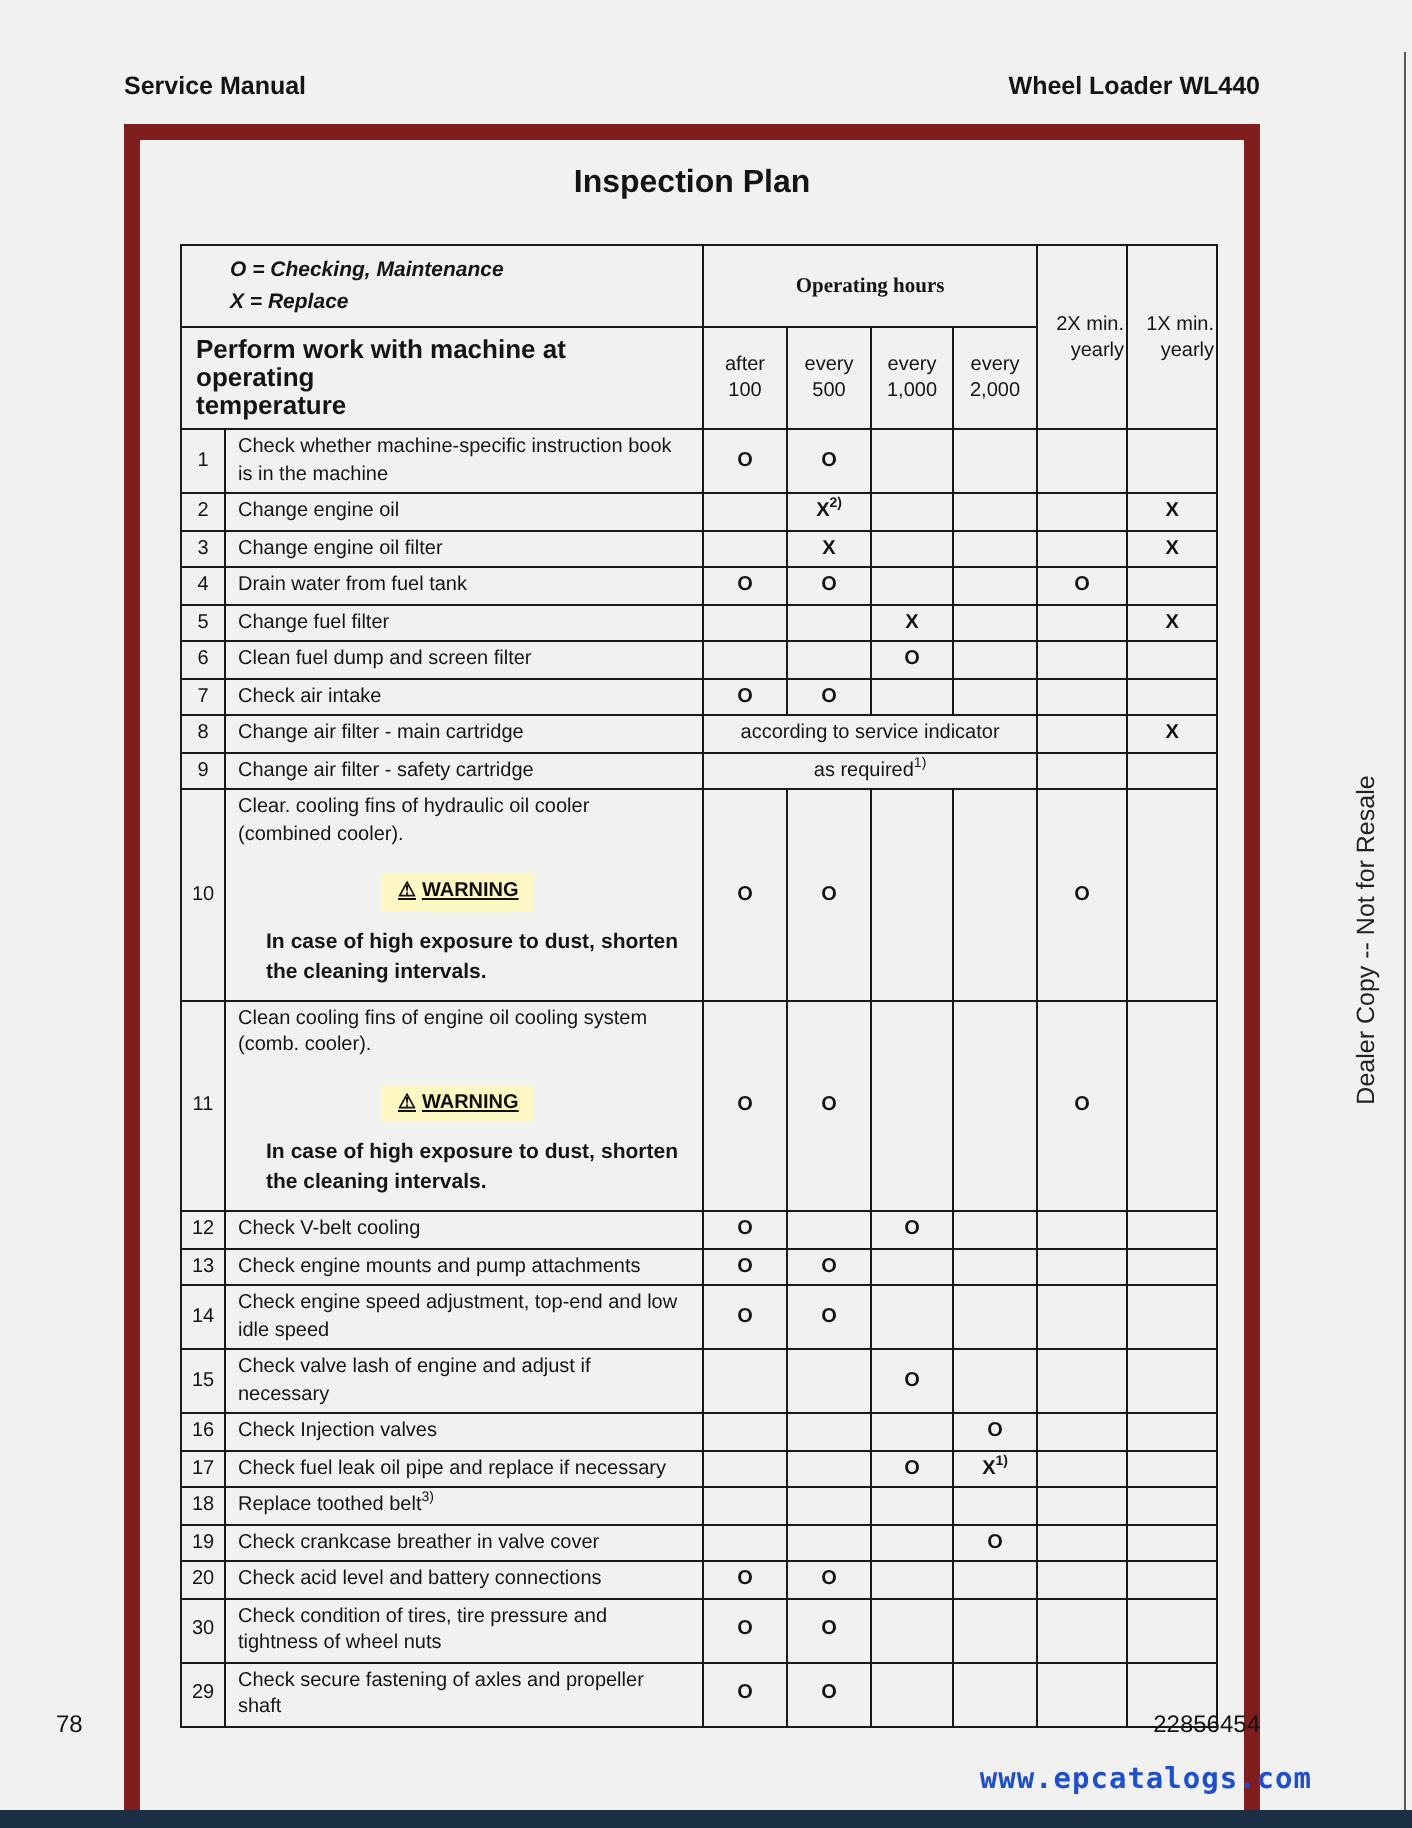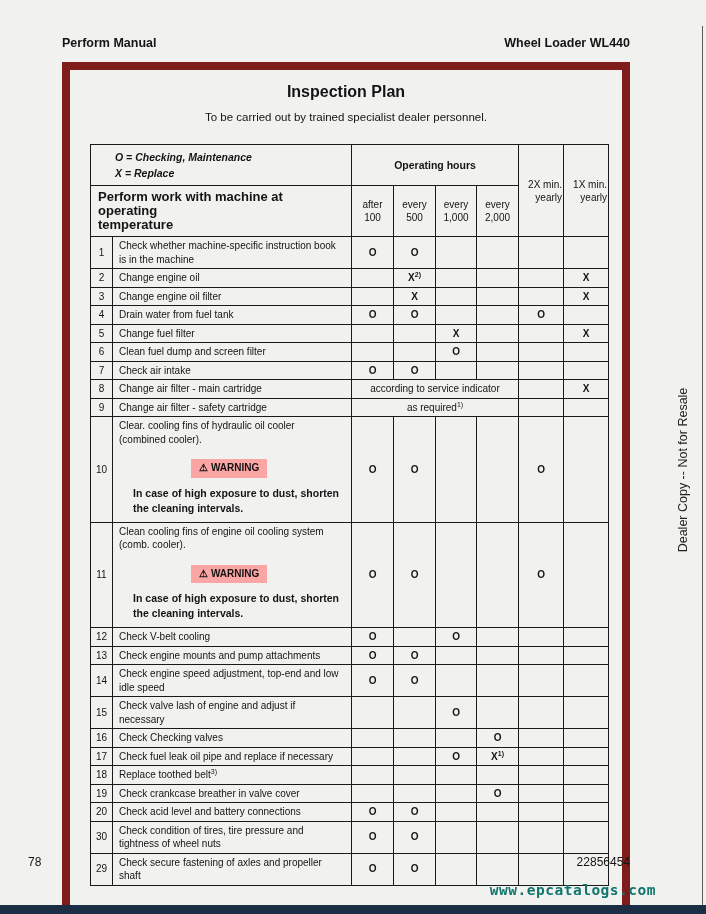--- a/index.html
+++ b/index.html
@@ -10,50 +10,49 @@
   }
   .doc-header{position:absolute;top:36px;left:62px;width:568px;display:flex;justify-content:space-between;font-weight:bold;font-size:12.5px;}
   .frame{position:absolute;left:62px;top:62px;width:568px;height:910px;border:8px solid #7f1d1d;box-sizing:border-box;background:transparent;}
   .frame h1{margin:13px 0 0;text-align:center;font-size:16px;font-weight:bold;}
   .frame .subtitle{margin:10px 0 0;text-align:center;font-size:11.5px;}
   table{margin:21px 0 0 20px;width:518px;border-collapse:collapse;table-layout:fixed;}
   th,td{border:1px solid #1a1a1a;font-size:10px;vertical-align:middle;box-sizing:border-box;}
   .pre{white-space:pre-line;}
   .legend{font-weight:bold;font-style:italic;font-size:10.5px;text-align:left;padding:4px 24px;line-height:16px;}
   .perform{font-weight:bold;font-size:13px;text-align:left;padding:4px 7px;line-height:14px;}
-  .ophours{font-weight:bold;font-size:10.5px;text-align:center;}
+  .ophours{font-weight:bold;font-size:10.5px;text-align:center;font-family:Liberation Serif, serif;}
   .interval{font-weight:normal;text-align:center;line-height:13px;padding:2px 1px;}
   .yearly{font-weight:normal;text-align:right;line-height:13px;padding:2px 1px;}
   td.num{text-align:center;padding:2px 2px;line-height:13.5px;}
   td.desc{text-align:left;padding:2px 6px;line-height:13.5px;white-space:pre-line;vertical-align:middle;}
   td.mark{text-align:center;font-weight:bold;padding:2px 2px;line-height:13.5px;}
   td.spanCell{text-align:center;font-weight:normal;padding:2px 2px;line-height:13.5px;}
   sup{font-size:7px;line-height:0;}
-  .warn-badge{display:inline-block;margin:13px 12px 3px 72px;background:#fca5a5;color:#111;font-weight:bold;font-size:10px;padding:2px 8px 3px;white-space:nowrap;}
+  .warn-badge{display:inline-block;margin:13px 12px 3px 72px;background:#fef9c3;color:#111;font-weight:bold;font-size:10px;padding:2px 8px 3px;white-space:nowrap;text-decoration:underline;}
   .warn-badge .tri{font-size:10px;margin-right:3px;}
   .warn-text{font-weight:bold;text-align:justify;margin:5px 4px 4px 14px;width:206px;line-height:15px;font-size:10.5px;white-space:normal;}
   .watermark{position:absolute;top:470px;left:683px;transform:translate(-50%,-50%) rotate(-90deg);transform-origin:center;white-space:nowrap;font-size:12.5px;color:#222;}
   .page-num{position:absolute;left:28px;top:855px;font-size:12px;}
   .doc-num{position:absolute;top:855px;right:76px;font-size:12px;}
   .page-of{position:absolute;left:85px;top:879px;font-size:9.5px;color:#333;margin-top:31px;}
-  .website{position:absolute;top:882px;right:50px;font-family:"DejaVu Sans Mono", monospace;font-weight:bold;font-size:14.5px;color:#0f766e;letter-spacing:0.5px;text-decoration:none;}
+  .website{position:absolute;top:882px;right:50px;font-family:"DejaVu Sans Mono", monospace;font-weight:bold;font-size:14.5px;color:#1d4ed8;letter-spacing:0.5px;text-decoration:none;}
   .bottom-bar{position:absolute;left:0;bottom:0;width:706px;height:9px;background:#1b2f44;}
   .edge-line{position:absolute;top:26px;bottom:9px;right:3px;width:1px;background:#5a5a5a;}
 </style>
 </head>
 <body>
 
 <div class="doc-header">
-  <span>Perform Manual</span>
+  <span>Service Manual</span>
   <span>Wheel Loader WL440</span>
 </div>
 
 <div class="frame">
   <h1>Inspection Plan</h1>
-  <p class="subtitle">To be carried out by trained specialist dealer personnel.</p>
 
   <table>
     <colgroup>
       <col style="width:22px">
         <col style="width:239px">
       <col style="width:42px">
         <col style="width:42px">
         <col style="width:41px">
         <col style="width:42px">
       <col style="width:45px">
@@ -229,21 +228,21 @@
 necessary</td>
           <td class="mark"></td>
           <td class="mark"></td>
           <td class="mark">O</td>
           <td class="mark"></td>
           <td class="mark"></td>
           <td class="mark"></td>
         </tr>
         <tr>
           <td class="num">16</td>
-          <td class="desc">Check Checking valves</td>
+          <td class="desc">Check Injection valves</td>
           <td class="mark"></td>
           <td class="mark"></td>
           <td class="mark"></td>
           <td class="mark">O</td>
           <td class="mark"></td>
           <td class="mark"></td>
         </tr>
         <tr>
           <td class="num">17</td>
           <td class="desc">Check fuel leak oil pipe and replace if necessary</td>

